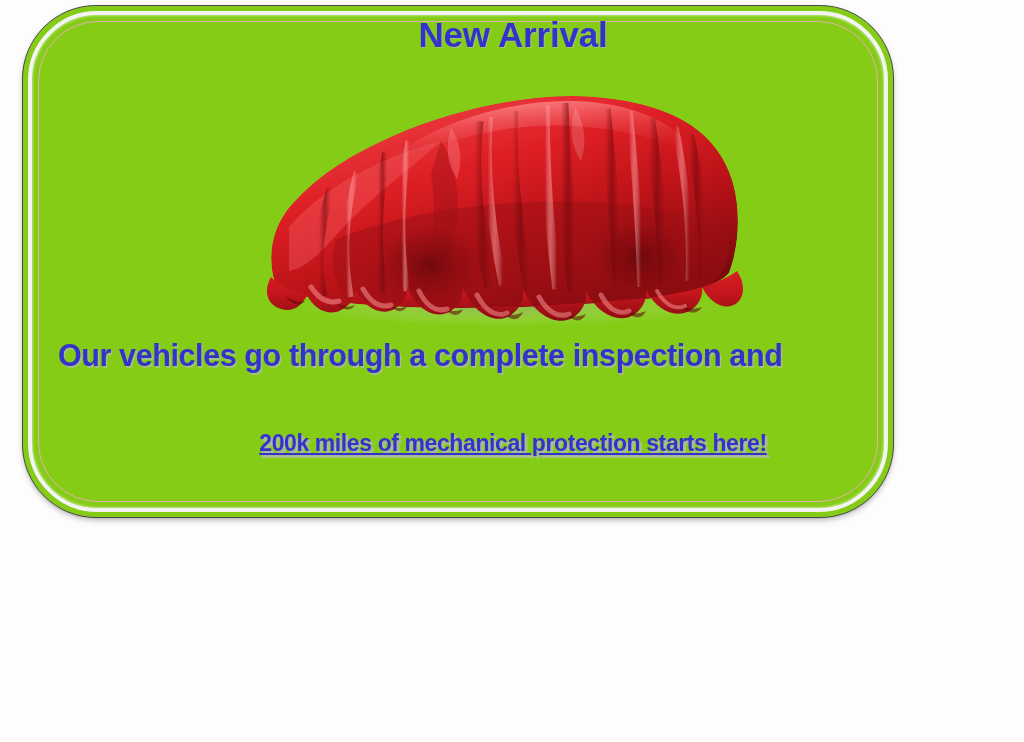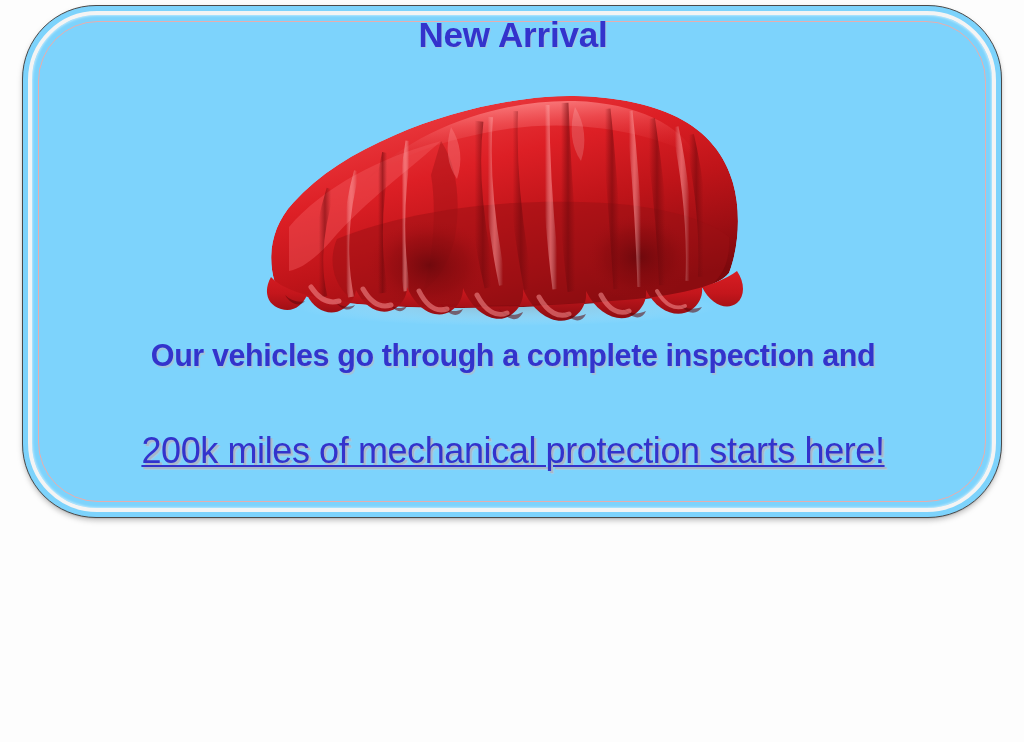--- a/index.html
+++ b/index.html
@@ -19,24 +19,24 @@
     width: 1024px;
     height: 742px;
     background: #fdfdfd;
   }
 
   
   .promo-card {
     position: absolute;
     left: 22px;
     top: 5px;
-    width: 980px;
+    width: 872px;
     height: 513px;
     box-sizing: border-box;
-    background: #7dd3fc;
+    background: #84cc16;
     border: 1.4px solid #4a4a4a;
     border-radius: 74px;
     box-shadow: 0 3px 5px rgba(120,120,120,0.40),
                 0 1px 1px rgba(160,160,160,0.30);
   }
   
   .promo-card-bevel {
     position: absolute;
     left: 5px;
     top: 5px;
@@ -83,39 +83,38 @@
     height: 270px;
   }
   .car-art svg { display: block; width: 100%; height: 100%; }
 
   
   .promo-body {
     position: absolute;
     left: 35px;
     top: 333px;
     width: 910px;
-    text-align: center;
     font-size: 30.5px;
     font-weight: bold;
     line-height: 32px;
     letter-spacing: -0.4px;
     color: #3333cc;
     text-shadow: 1.5px 1.5px 0 rgba(185,185,195,0.6);
   }
   .promo-body .line { display: block; white-space: nowrap; }
 
   
   .promo-tagline {
     position: absolute;
     left: 35px;
     top: 424px;
     width: 910px;
     text-align: center;
-    font-size: 36px;
-    font-weight: normal;
+    font-size: 23px;
+    font-weight: bold;
     letter-spacing: -0.4px;
     color: #3333cc;
     text-decoration: underline;
     text-decoration-thickness: 2px;
     text-underline-offset: 2px;
     white-space: nowrap;
     text-shadow: 2px 2px 0 rgba(175,175,190,0.75),
                  3px 3px 1px rgba(200,200,210,0.45);
   }
 </style>

